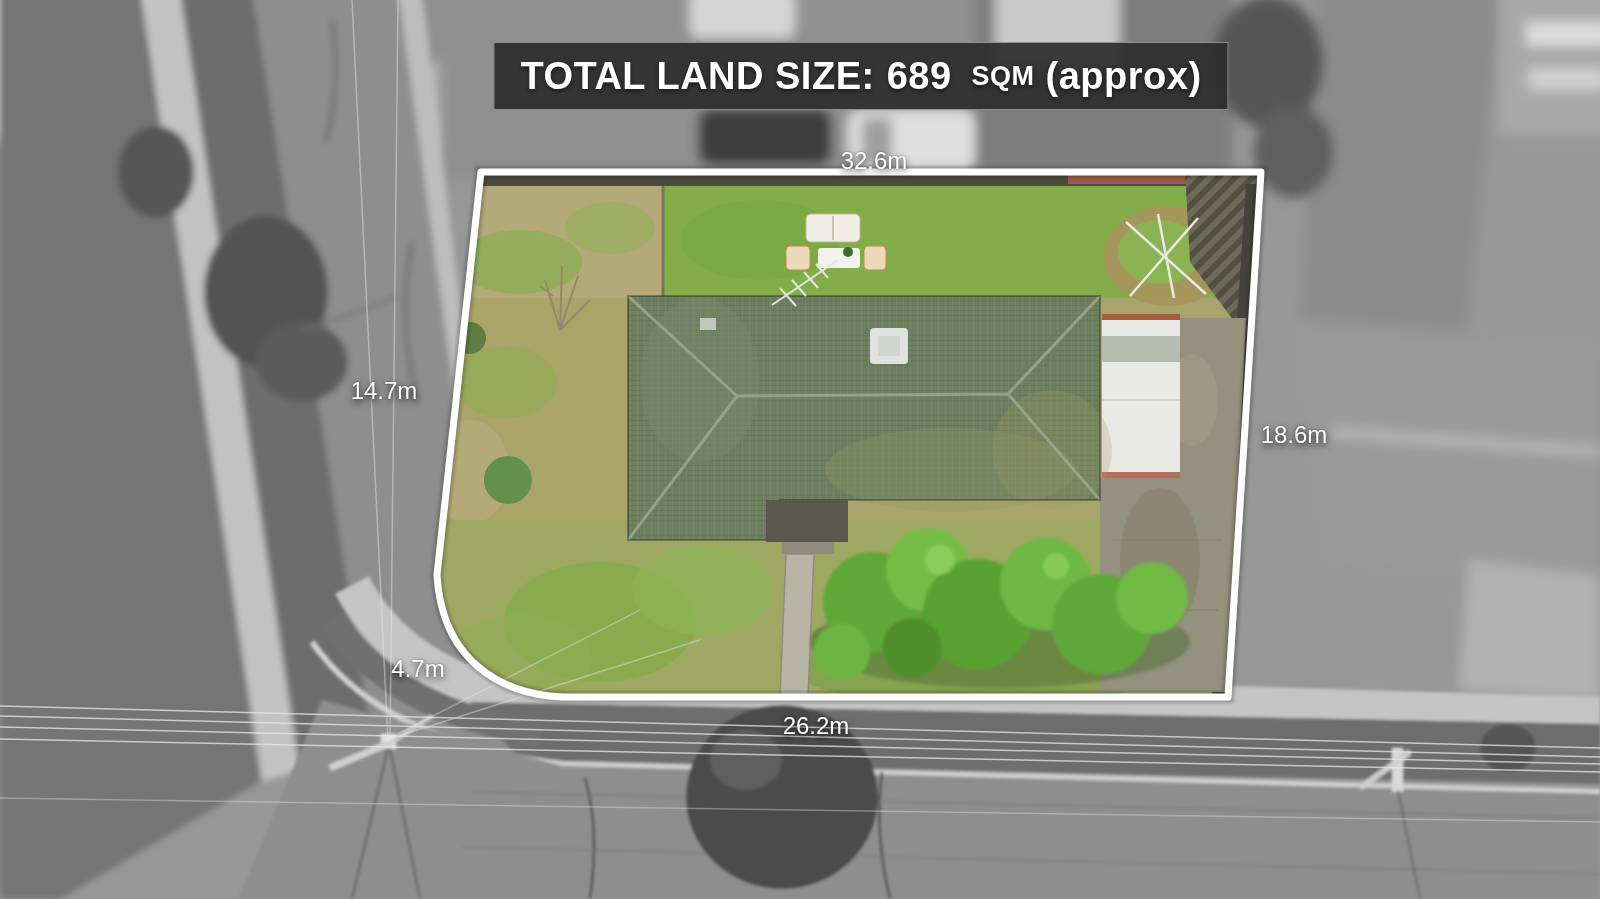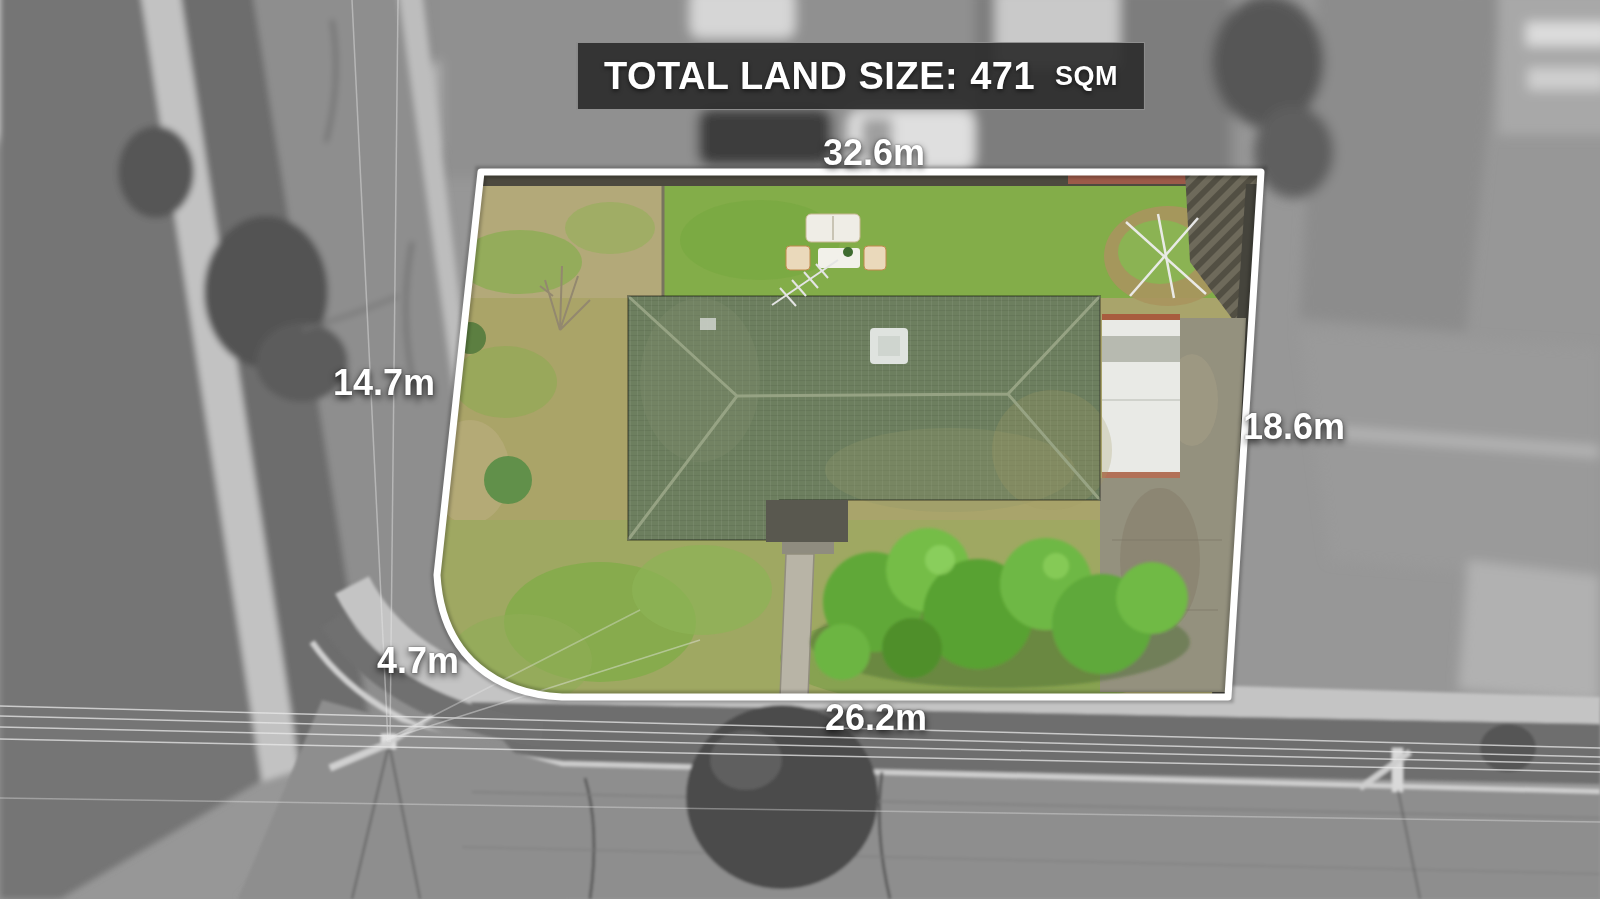--- a/index.html
+++ b/index.html
@@ -14,28 +14,29 @@
     padding:0 26px;box-sizing:border-box;
     background:var(--banner-bg);border:1px solid var(--banner-border);
     color:var(--label-text);font-weight:700;font-size:38px;letter-spacing:.5px;
     text-shadow:0 2px 4px rgba(0,0,0,.55);
   }
   .banner .b-label{margin-right:12px;}
   .banner .b-unit{font-size:27px;margin-left:20px;}
   .banner .b-suffix{margin-left:11px;}
   .dim{
     position:absolute;transform:translate(-50%,-50%);
-    color:var(--label-text);font-weight:700;font-size:36px;white-space:nowrap;
+    color:var(--label-text);font-weight:400;font-size:24px;white-space:nowrap;
     text-shadow:0 3px 7px rgba(0,0,0,.8),0 0 2px rgba(0,0,0,.45);
+    margin-top:8px;
   }
   .dim-top{left:874px;top:153px;}
   .dim-left{left:384px;top:383px;}
   .dim-right{left:1294px;top:427px;}
   .dim-corner{left:418px;top:661px;}
-  .dim-bottom{left:876px;top:718px;}
+  .dim-bottom{left:816px;top:718px;}
 </style>
 </head>
 <body>
 
 <div class="stage">
 
 <svg width="1600" height="899" viewBox="0 0 1600 899">
   <defs>
     <filter id="b6" x="-20%" y="-20%" width="140%" height="140%">
           <feGaussianBlur stdDeviation="6"></feGaussianBlur>
@@ -244,22 +245,23 @@
   </g>
 
   <g>
     <path d="M481,172 L1261,172 L1228,697 L562,697 C500,694 442,660 437,575 Z" fill="none" stroke="rgba(0,0,0,0.22)" stroke-width="12" filter="url(#b15)"></path>
     <path d="M481,172 L1261,172 L1228,697 L562,697 C500,694 442,660 437,575 Z" fill="none" style="stroke:var(--boundary-line)" stroke-width="7" stroke-linejoin="round"></path>
   </g>
 </svg>
 
 <div class="banner">
   <span class="b-label">TOTAL LAND SIZE:</span>
-      <span class="b-value">471</span>
+      <span class="b-value">689</span>
       <span class="b-unit">SQM</span>
+      <span class="b-suffix">(approx)</span>
 </div>
 
 <div class="dim dim-top">32.6m</div>
 <div class="dim dim-left">14.7m</div>
 <div class="dim dim-right">18.6m</div>
 <div class="dim dim-corner">4.7m</div>
 <div class="dim dim-bottom">26.2m</div>
 
 </div>
 

